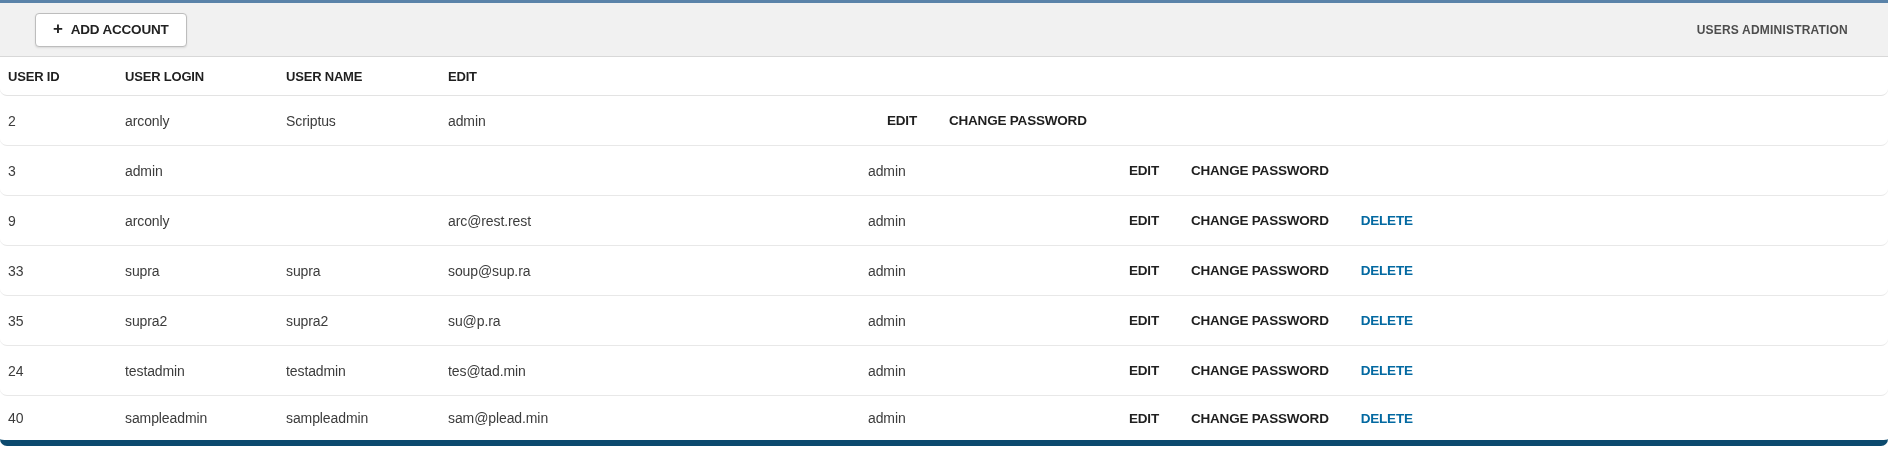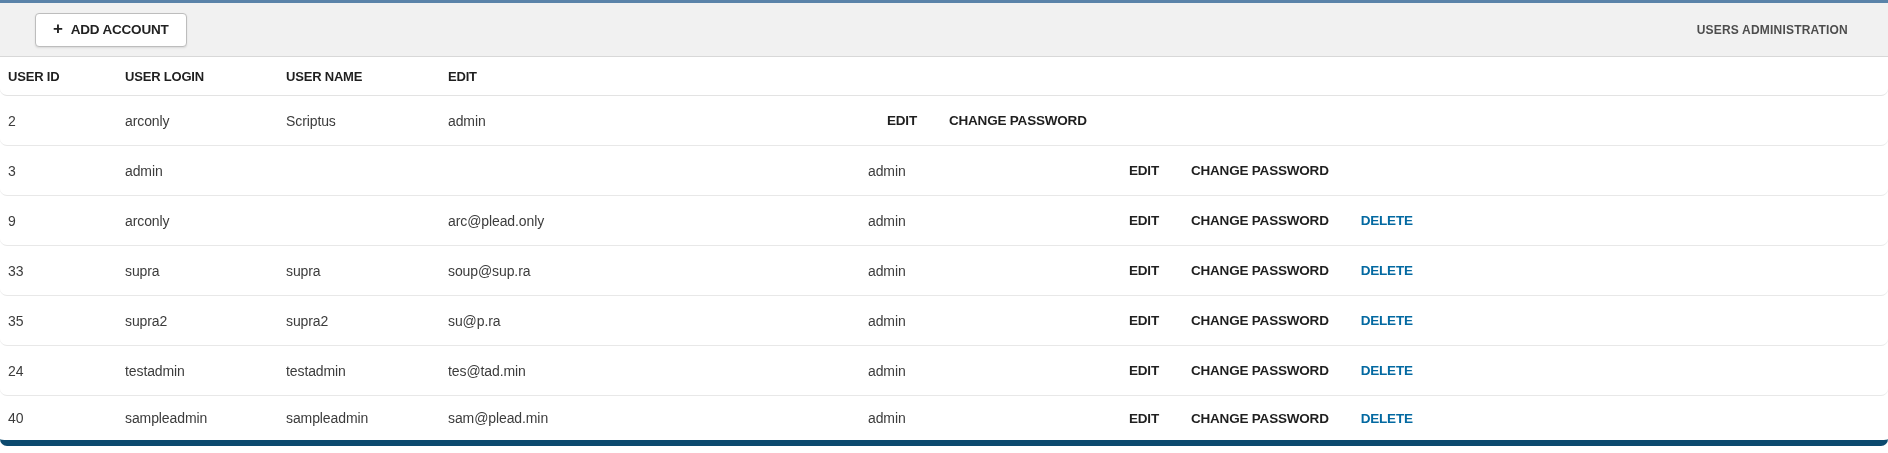--- a/index.html
+++ b/index.html
@@ -104,21 +104,21 @@
       <span class="action">EDIT</span>
       <span class="action">CHANGE PASSWORD</span>
 
     </div>
   </div>
 
   <div class="trow">
     <div class="cell">9</div>
     <div class="cell">arconly</div>
     <div class="cell"></div>
-    <div class="cell">arc@plead.only</div>
+    <div class="cell">arc@rest.rest</div>
     <div class="cell">admin</div>
     <div class="cell actions">
       <span class="action">EDIT</span>
       <span class="action">CHANGE PASSWORD</span>
       <span class="action delete">DELETE</span>
     </div>
   </div>
 
   <div class="trow">
     <div class="cell">33</div>

